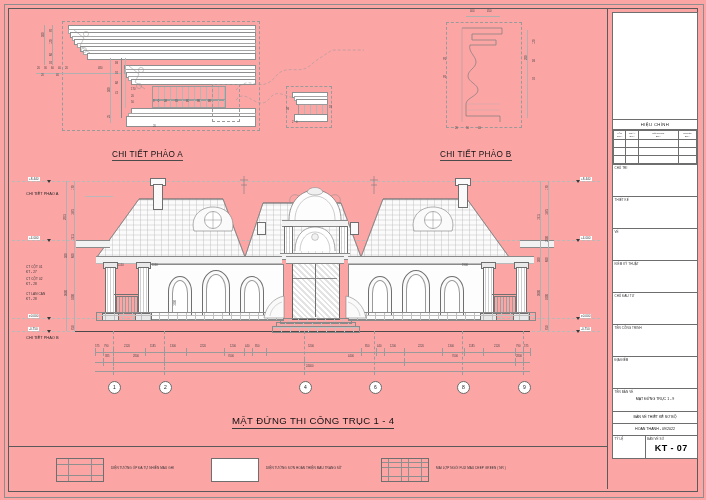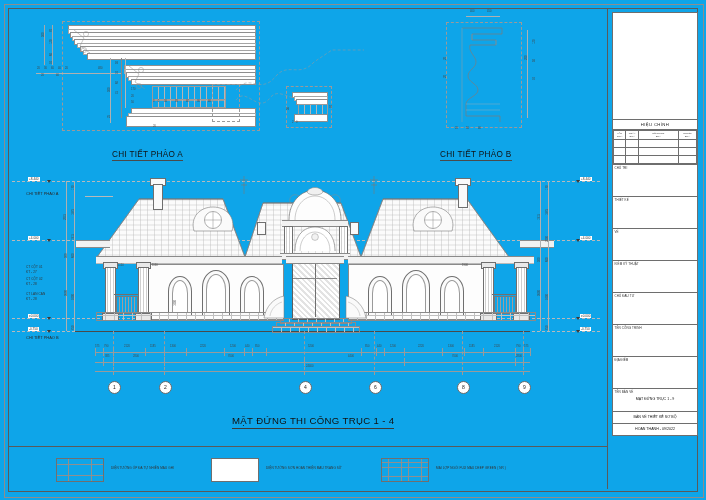--- a/index.html
+++ b/index.html
@@ -2,21 +2,21 @@
 <html><head>
 <meta charset="utf-8">
 <style>
   html,body{margin:0;padding:0;background:#ffffff;}
   body{
     width:706px;height:500px;overflow:hidden;
     font-family:"Liberation Sans","DejaVu Sans",sans-serif;
     color:#1a1a1a;
     -webkit-font-smoothing:antialiased;
   }
-  .sheet{position:relative;width:706px;height:500px;background:#0ea5e9;}
+  .sheet{position:relative;width:706px;height:500px;background:#fca5a5;}
 
   
   .frame-outer{position:absolute;left:4px;top:4px;width:698px;height:492px;border:1px solid #8d8d8d;}
   .frame-inner{position:absolute;left:8px;top:8px;width:688px;height:482px;border:1px solid #5a5a5a;}
 
   
   .lbl{position:absolute;white-space:nowrap;line-height:1;}
   .tiny{font-size:2.6px;letter-spacing:.05px;color:#444;}
   .tiny2{font-size:3.1px;letter-spacing:.1px;color:#333;}
   .sm{font-size:4.2px;color:#2a2a2a;}
@@ -588,15 +588,24 @@
 
     <div class="tbcell" style="height:22px;">
       <span class="tbkey">TÊN BẢN VẼ</span>
       <div class="tbctr" style="padding-top:8px;">MẶT ĐỨNG TRỤC 1 - 9</div>
     </div>
 
     <div class="tbcell tbctr" style="height:11px;line-height:11px;">BẢN VẼ THIẾT KẾ SƠ BỘ</div>
 
     <div class="tbcell tbctr" style="height:11px;line-height:11px;">HOÀN THÀNH - 09/2022</div>
 
+    <div class="tbcell" style="height:22px;display:flex;">
+      <div style="width:38%;border-right:1px solid #6e6e6e;position:relative;">
+        <span class="tbkey">TỶ LỆ</span>
+      </div>
+      <div style="width:62%;position:relative;">
+        <span class="tbkey">BẢN VẼ SỐ</span>
+        <div class="dwgno" style="padding-top:7px;">KT - 07</div>
+      </div>
+    </div>
   </div>
 
 </div>
 
 </body></html>

